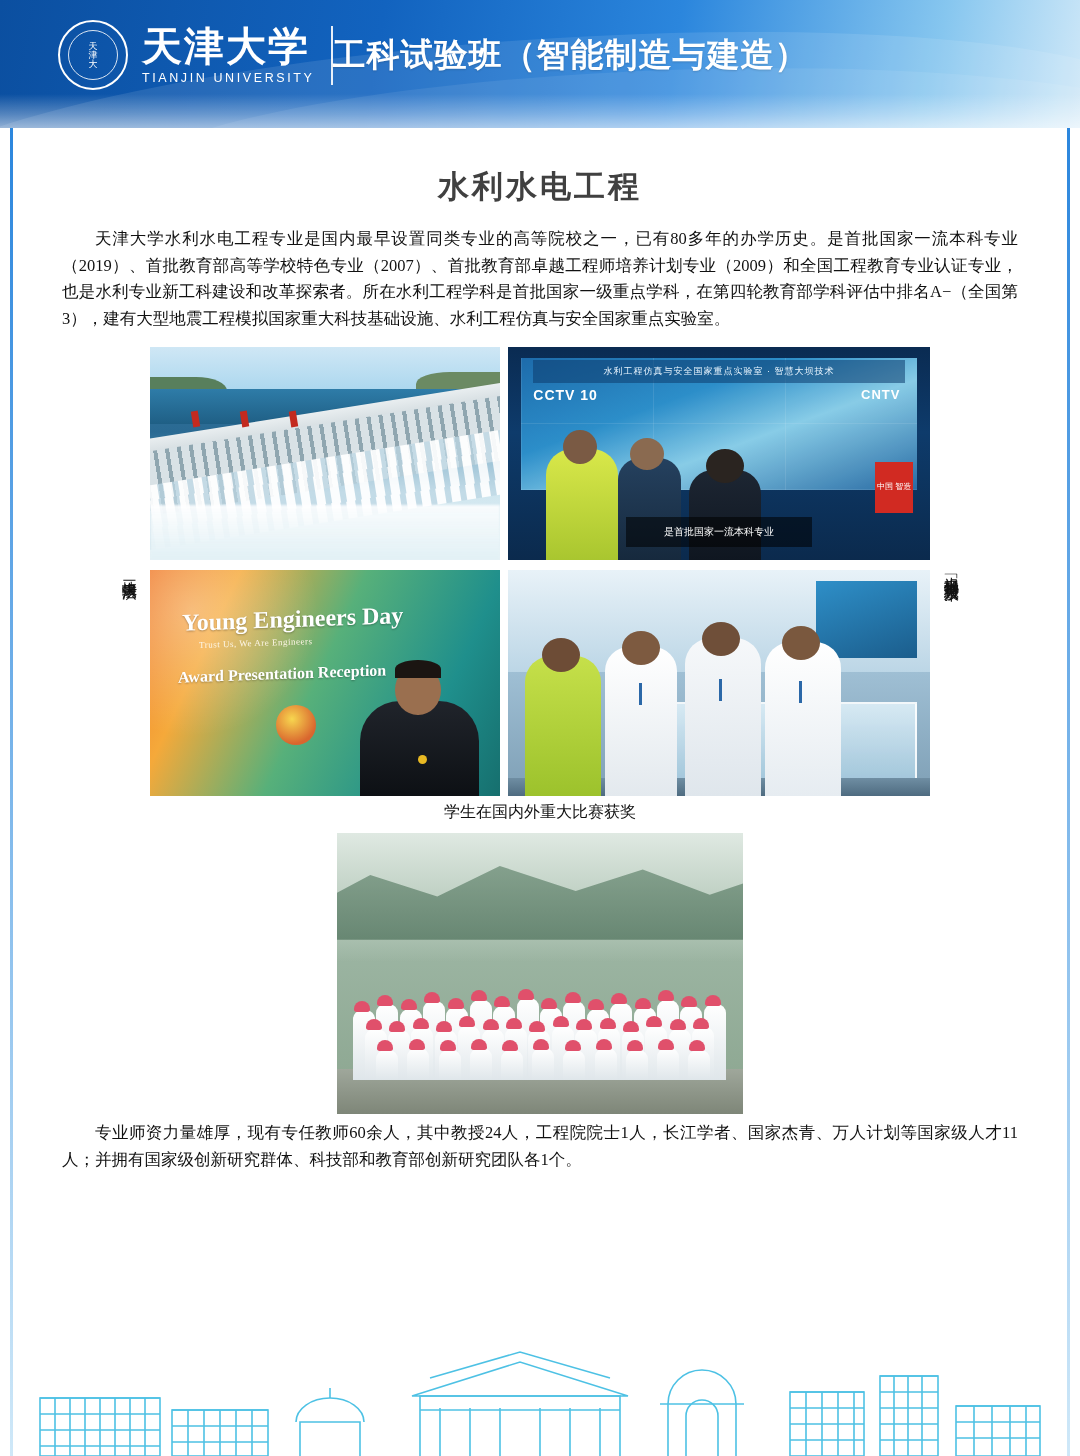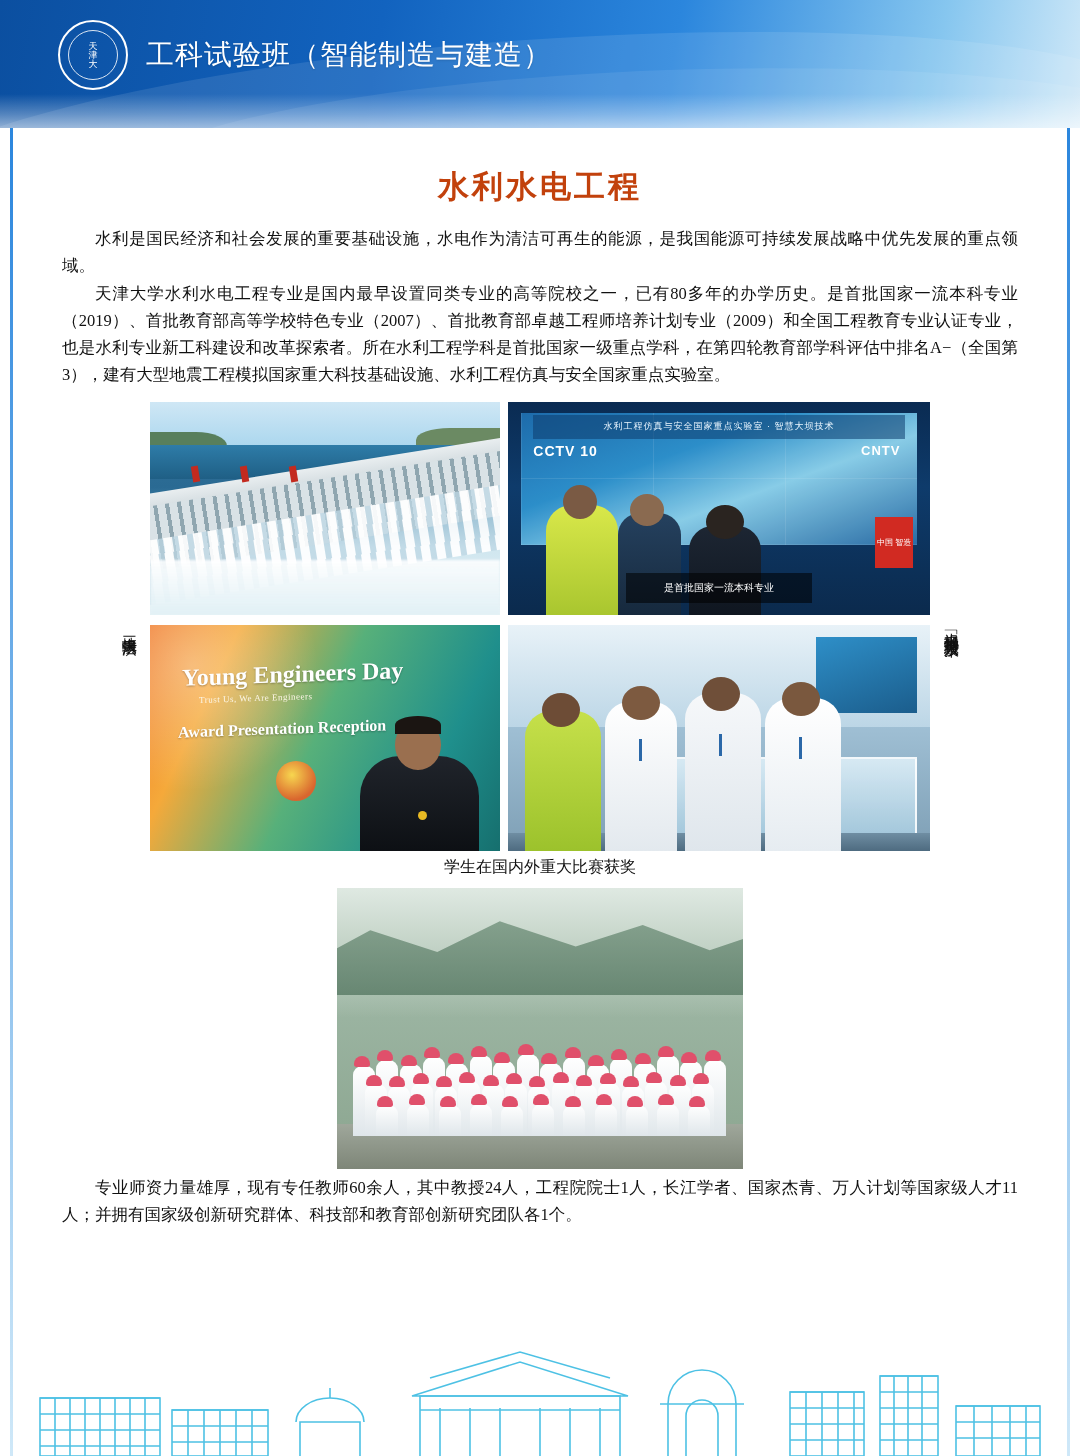--- a/index.html
+++ b/index.html
@@ -102,38 +102,37 @@
     font-family: "Liberation Serif", "DejaVu Serif", serif;
   }
   .uni-en {
     color: #ffffff;
     font-size: 12.5px;
     letter-spacing: 2.6px;
     margin-top: 3px;
     font-family: "Liberation Sans", sans-serif;
   }
   .header-title {
-    margin-left: 18px;
     color: #ffffff;
-    font-size: 28px;
-    font-weight: normal;
+    font-size: 33px;
+    font-weight: bold;
     letter-spacing: 1px;
     font-family: "Liberation Serif", "DejaVu Serif", serif;
     text-shadow: 0 1px 2px rgba(0,0,0,0.15);
   }
 
   
   .page {
     position: relative;
     padding: 0 62px;
     z-index: 2;
   }
   .doc-title {
     text-align: center;
-    color: #c2410c;
+    color: #404040;
     font-size: 31px;
     font-weight: bold;
     letter-spacing: 3px;
     margin-top: 38px;
     margin-bottom: 18px;
     font-family: "Liberation Serif", "DejaVu Serif", serif;
   }
   p.para {
     margin: 0 0 2px 0;
     font-size: 16.5px;
@@ -451,32 +450,35 @@
 
 <div class="header">
   <div class="swoosh"></div>
   <div class="swoosh2"></div>
   <div class="header-inner">
     <div class="logo-seal">
       <div class="inner-ring">
         <div class="seal-text">天<br>津<br>大</div>
       </div>
     </div>
+    <div class="uni-name">
+      <div class="uni-cn">天津大学</div>
+      <div class="uni-en">TIANJIN UNIVERSITY</div>
+    </div>
     <div class="header-title">工科试验班（智能制造与建造）</div>
   </div>
 </div>
 
 <div class="side-rule-left"></div>
 <div class="side-rule-right"></div>
 
 <div class="page">
 
   <div class="doc-title">水利水电工程</div>
 
-  <p class="para">水利是国民经济和社会发展的重要基础设施，水电作为清洁可再生的能源，是我国能源可持续发展战略中优先发展的重点领域。</p>
   <p class="para">天津大学水利水电工程专业是国内最早设置同类专业的高等院校之一，已有80多年的办学历史。是首批国家一流本科专业（2019）、首批教育部高等学校特色专业（2007）、首批教育部卓越工程师培养计划专业（2009）和全国工程教育专业认证专业，也是水利专业新工科建设和改革探索者。所在水利工程学科是首批国家一级重点学科，在第四轮教育部学科评估中排名A−（全国第3），建有大型地震工程模拟国家重大科技基础设施、水利工程仿真与安全国家重点实验室。</p>
 
   <div class="fig-block">
 
     <div class="row-1">
       <div class="side-caption">三峡大坝泄洪</div>
 
       <div class="col-left">
         <div class="photo ph-dam">
           <div class="sky"></div>

